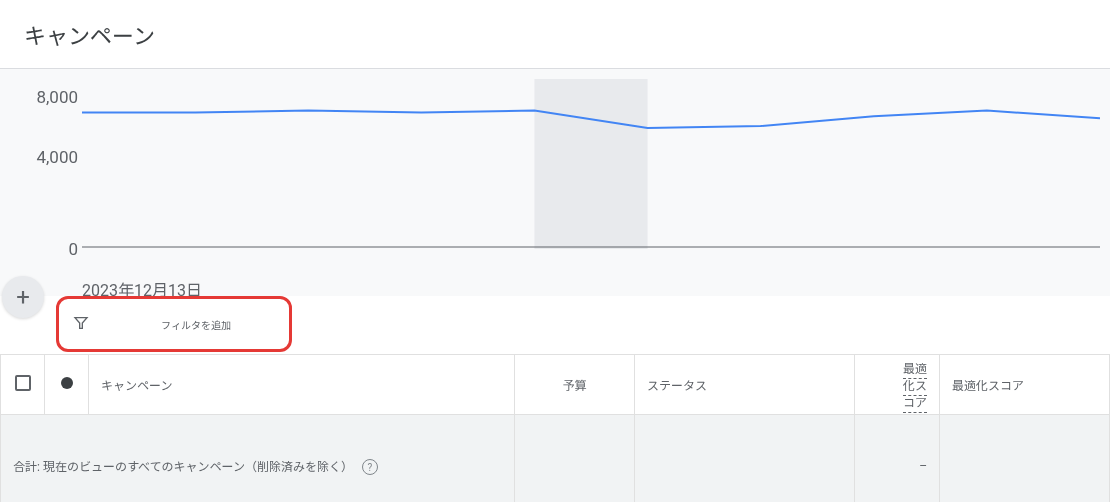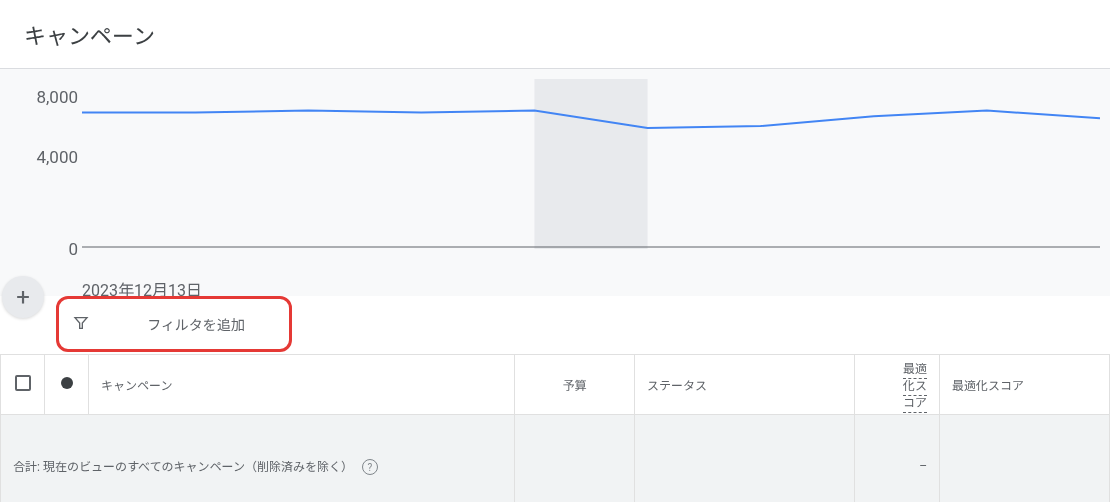--- a/index.html
+++ b/index.html
@@ -83,21 +83,21 @@
       left: 6px;
       top: 0px;
       width: 236px;
       height: 56px;
       border: 3px solid #e53935;
       border-radius: 12px;
       display: flex;
       align-items: center;
       padding: 0 14px;
       color: #5f6368;
-      font-size: 14px;
+      font-size: 10px;
       cursor: pointer;
       background: #fff;
     }
     .filter-box .icon {
       margin-right: 28px;
     }
     .filter-box .label {
       flex: 1;
       text-align: center;
       color: #5f6368;

